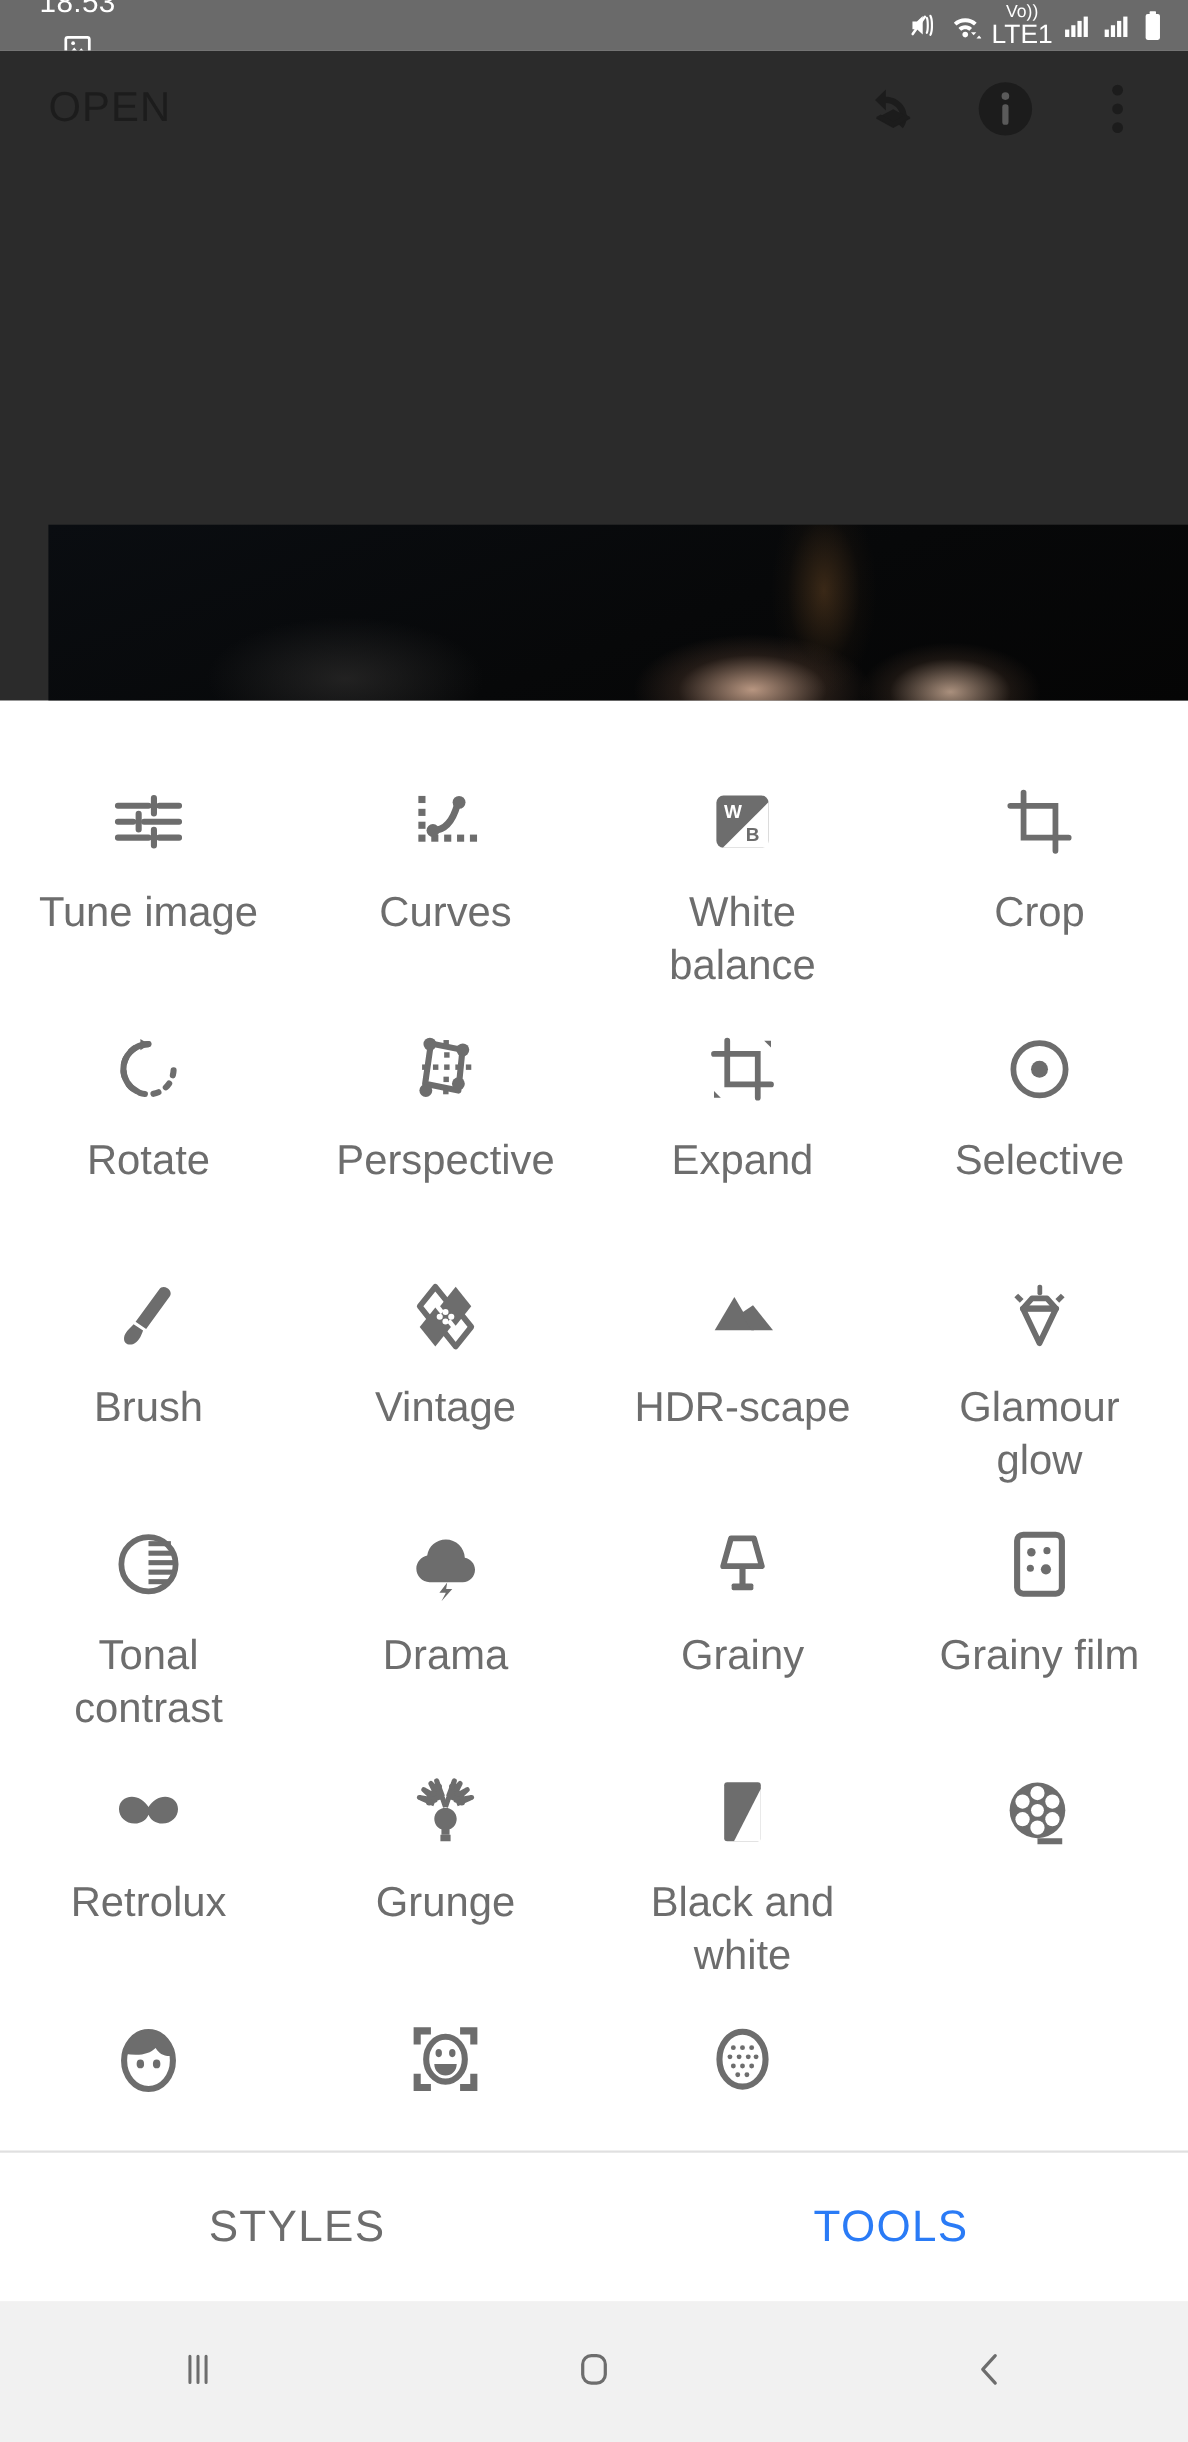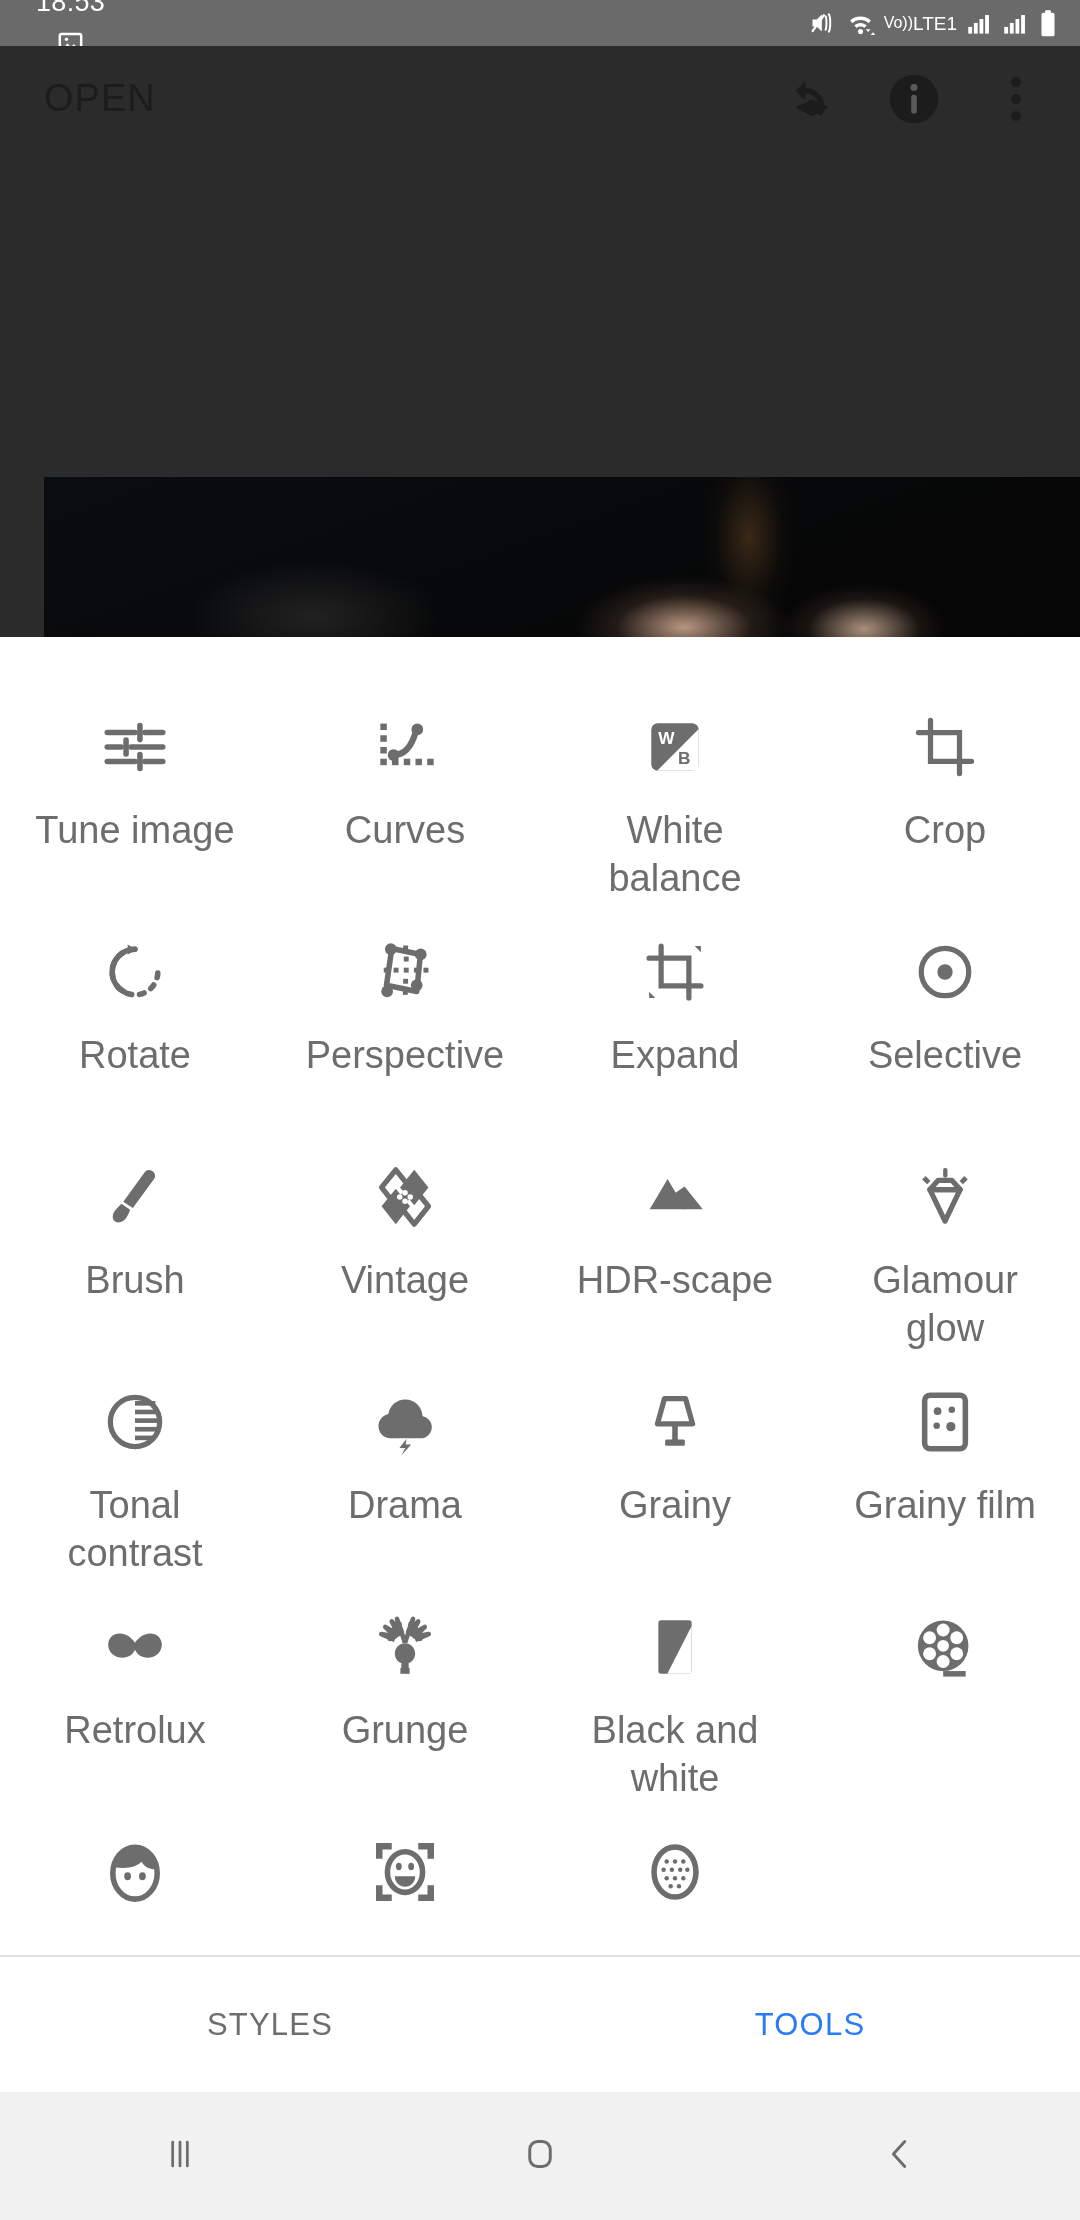--- a/index.html
+++ b/index.html
@@ -72,21 +72,21 @@
     line-height:1.26; max-width:230px;
   }
 
   
   #tab-bar{
     position:absolute; top:1955px; left:0; width:1080px; height:137px;
     background:#ffffff; border-top:2px solid #e0e0e0;
     display:flex; align-items:center;
   }
   .tab{
-    flex:1; text-align:center; font-size:31px; letter-spacing:1.2px;
+    flex:1; text-align:center; font-size:40px; letter-spacing:1.2px;
     color:#6d6d6d;
   }
   .tab.active{ color:#2a7bf6; }
 
   
   #nav-bar{
     position:absolute; top:2092px; left:0; width:1080px; height:128px;
     background:#f1f1f1; display:flex; align-items:center;
   }
   .nav-btn{ flex:1; display:flex; align-items:center; justify-content:center; }
@@ -116,23 +116,23 @@
     </span>
     <span>
       <svg class="sb-ico" width="29" height="29" viewBox="0 0 24 24">
         <path d="M12 6.3c3.4 0 6.4 1.3 8.6 3.3l-2 2.1C16.9 10.1 14.6 9.2 12 9.2s-4.9.9-6.6 2.5l-2-2.1C5.6 7.6 8.6 6.3 12 6.3z" fill="#fff"></path>
         <path d="M12 11.6c2 0 3.8.8 5.1 2l-2 2.1c-.8-.8-1.9-1.2-3.1-1.2s-2.3.4-3.1 1.2l-2-2.1c1.3-1.2 3.1-2 5.1-2z" fill="#fff"></path>
         <circle cx="12" cy="18.6" r="2.1" fill="#fff"></circle>
         <path d="M16.3 16.8l2 2.3 2-2.3z" fill="#fff"></path>
         <path d="M20.4 21.6l2-2.3 2 2.3z" fill="#fff"></path>
       </svg>
     </span>
-    <span style="display:flex;align-items:center;line-height:1;">
+    <span style="display:flex;flex-direction:column;align-items:center;line-height:1;">
       <span style="font-size:16px;">Vo))</span>
-      <span style="font-size:19px;margin-top:1px;">LTE1</span>
+      <span style="font-size:24px;margin-top:1px;">LTE1</span>
     </span>
     <span>
       <svg class="sb-ico" width="27" height="27" viewBox="0 0 24 24">
         <rect x="2" y="15" width="3.4" height="6" fill="#fff"></rect>
         <rect x="7" y="11.5" width="3.4" height="9.5" fill="#fff"></rect>
         <rect x="12" y="8" width="3.4" height="13" fill="#fff"></rect>
         <rect x="17" y="4.5" width="3.4" height="16.5" fill="#fff"></rect>
       </svg>
     </span>
     <span>

